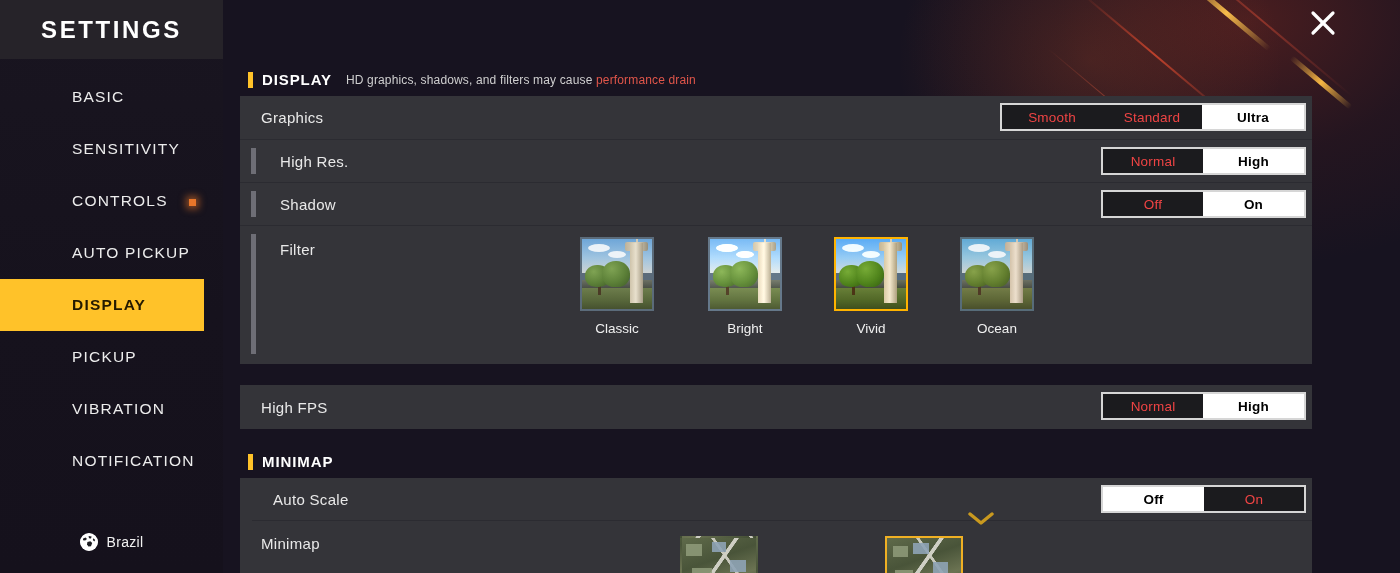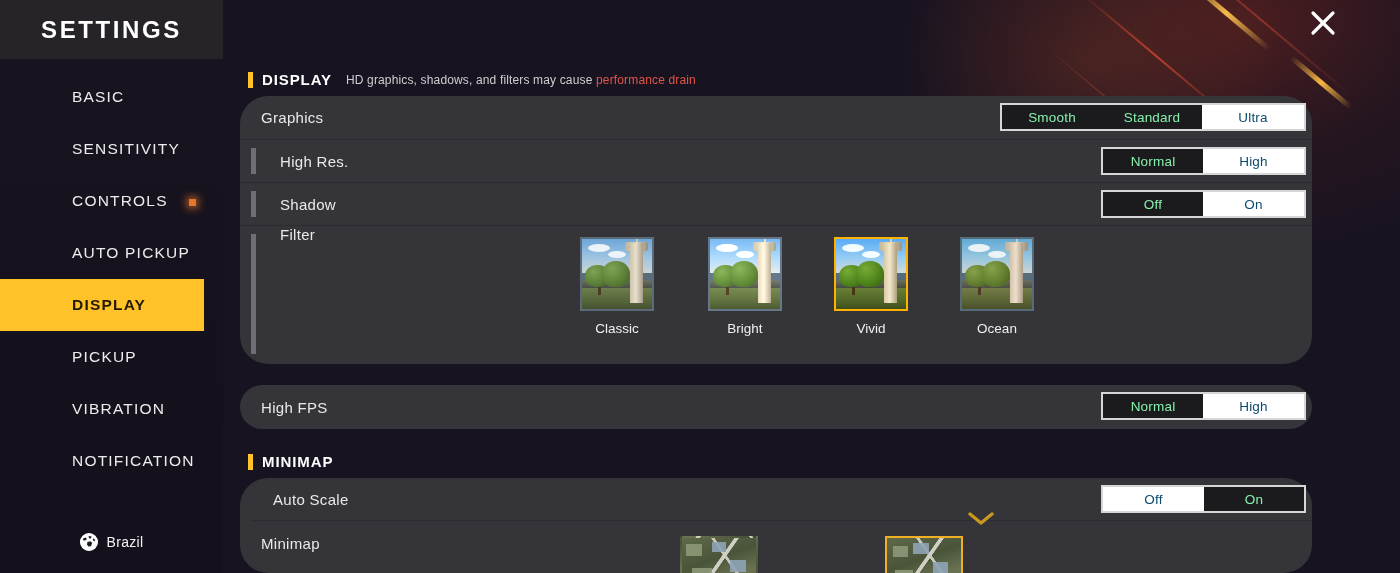--- a/index.html
+++ b/index.html
@@ -75,21 +75,21 @@
     display:flex; align-items:center; justify-content:center; cursor:pointer;
   }
   #close-button svg { display:block; }
 
   
   #content {
     position:absolute; left:223px; top:0; right:0; height:573px; z-index:4;
     overflow:hidden;
   }
 
-  .panel { position:absolute; left:17px; width:1072px; background:#343439;border-radius:28px; }
+  .panel { position:absolute; left:17px; width:1072px; background:#343439; }
 
   .section-head {
     position:absolute; left:248px; display:flex; align-items:center; gap:9px;
   }
   .section-bar { width:5px; height:16px; background:#ffc229; }
   .section-title { font-size:15px; font-weight:bold; letter-spacing:.9px; color:#fff; }
   .section-sub { font-size:12px; color:#cfcfcf; letter-spacing:.15px; margin-left:5px; }
   .section-sub .warn { color:#e0564a; }
 
   .row {
@@ -103,24 +103,24 @@
     position:absolute; left:11px; top:8px; width:5px; bottom:8px; background:#6e6e76;
   }
 
   
   .toggle {
     position:absolute; display:flex; border:2px solid #d6d6d6; background:#1b1b1e;
     height:28px; overflow:hidden;
   }
   .seg {
     display:flex; align-items:center; justify-content:center;
-    font-size:13.5px; color:#86efac; letter-spacing:.2px; cursor:pointer;
+    font-size:13.5px; color:#ef4444; letter-spacing:.2px; cursor:pointer;
     background:transparent; height:100%;
   }
-  .seg.on { background:#ffffff; color:#0c4a6e; font-weight:400; }
+  .seg.on { background:#ffffff; color:#000000; font-weight:700; }
 
   
   .thumb-wrap { position:absolute; text-align:center; }
   .thumb {
     width:74px; height:74px; border:2px solid transparent; position:relative;
     overflow:hidden; background:#5b6b7a; cursor:pointer;
   }
   .thumb.sel { border-color:#f0b024; }
   .thumb-label { margin-top:10px; font-size:13.5px; color:#f0f0f0; }
 
@@ -269,21 +269,21 @@
       <span class="sub-marker"></span>
       <span class="row-label">Shadow</span>
       <div class="toggle" style="right:6px; top:7px; width:205px;">
         <div class="seg" style="width:100px;">Off</div>
         <div class="seg on" style="width:101px;">On</div>
       </div>
     </div>
 
     <div class="row" style="height:136px; padding-left:40px; align-items:flex-start; border-bottom:none;">
       <span class="sub-marker"></span>
-      <span class="row-label" style="">Filter</span>
+      <span class="row-label" style="margin-top:15px;">Filter</span>
 
       <div class="thumb-wrap" style="left:340px; top:11px;">
         <div class="thumb">
           <div class="sky"></div>
           <div class="cloud" style="left:6px;  top:5px;  width:22px; height:8px;"></div>
           <div class="cloud" style="left:26px; top:12px; width:18px; height:7px;"></div>
           <div class="cloud" style="left:44px; top:3px;  width:16px; height:6px;"></div>
           <div class="midband"></div>
           <div class="ground"></div>
           <div class="tower-mast"></div>

